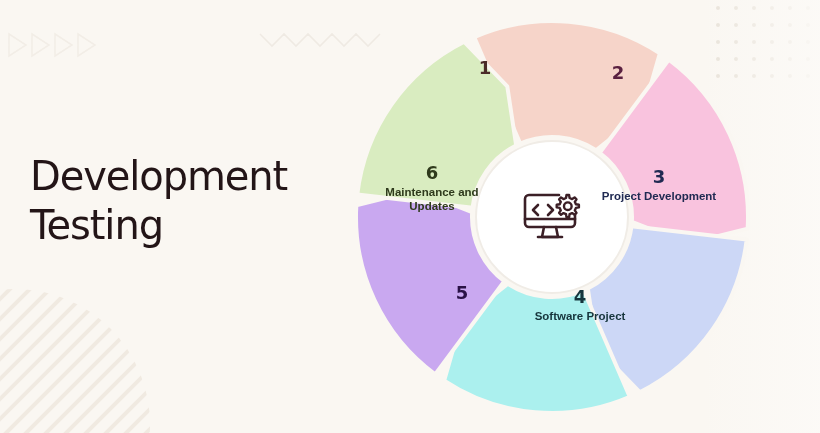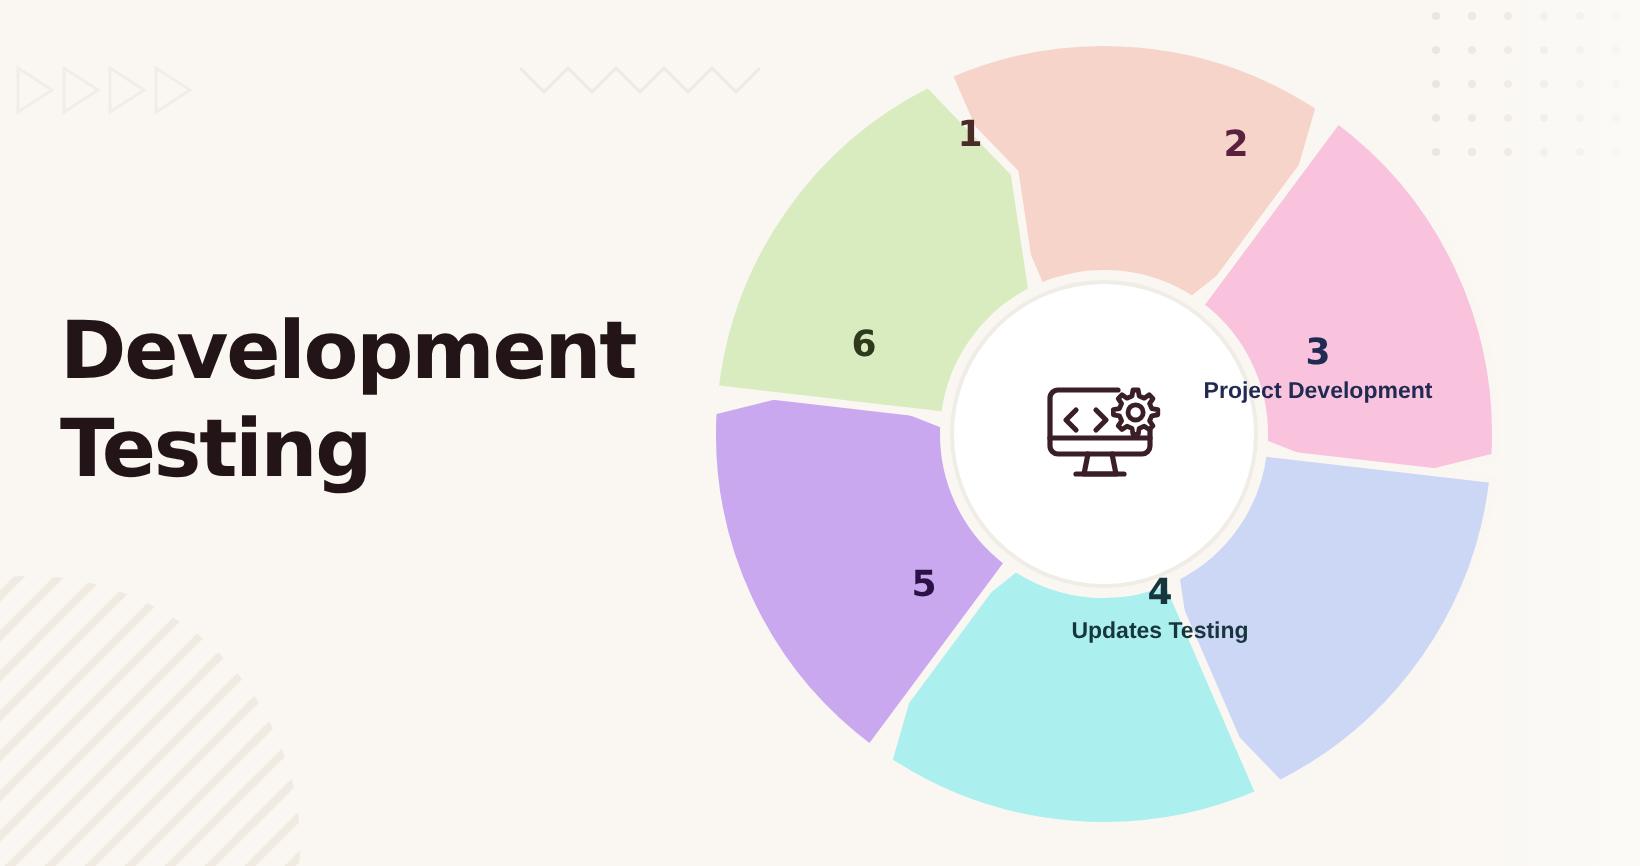--- a/index.html
+++ b/index.html
@@ -35,21 +35,21 @@
   
   #title-block {
     position: absolute;
     left: 30px;
     top: 152px;
     width: 330px;
   }
   #title-block .line {
     display: block;
     font-family: "DejaVu Sans", sans-serif;
-    font-weight: bold;
+    font-weight: normal;
     font-size: 40px;
     line-height: 49px;
     letter-spacing: -1.1px;
     color: #231517;
     white-space: nowrap;
   }
 
   
   #wheel {
     position: absolute;
@@ -214,27 +214,28 @@
     </div>
     <div class="seg-label" id="lbl-2" style="color: rgb(90, 32, 64);">
       <span class="seg-num">2</span>
     </div>
     <div class="seg-label" id="lbl-3" style="color: rgb(32, 42, 82);">
       <span class="seg-num">3</span>
       <span class="seg-text">Project Development</span>
     </div>
     <div class="seg-label" id="lbl-4" style="color: rgb(22, 53, 60);">
       <span class="seg-num">4</span>
-      <span class="seg-text">Updates Testing</span>
+      <span class="seg-text">Software Project</span>
     </div>
     <div class="seg-label" id="lbl-5" style="color: rgb(42, 18, 70);">
       <span class="seg-num">5</span>
     </div>
     <div class="seg-label" id="lbl-6" style="color: rgb(47, 58, 28);">
       <span class="seg-num">6</span>
+      <span class="seg-text">Maintenance and Updates</span>
     </div>
 
     <div id="center-icon">
       <svg width="62" height="56" viewBox="0 0 62 56">
         <g fill="none" stroke="#3b1f26" stroke-width="2.6" stroke-linecap="round" stroke-linejoin="round">
           <path d="M38 6 H8 a4 4 0 0 0 -4 4 V34 a4 4 0 0 0 4 4 H50 a4 4 0 0 0 4 -4 V26"></path>
           <line x1="4" y1="30" x2="54" y2="30"></line>
           <path d="M23 38 L21 48 H37 L35 38"></path>
           <line x1="17" y1="48" x2="41" y2="48"></line>
           <polyline points="17,16 12,21 17,26"></polyline>

